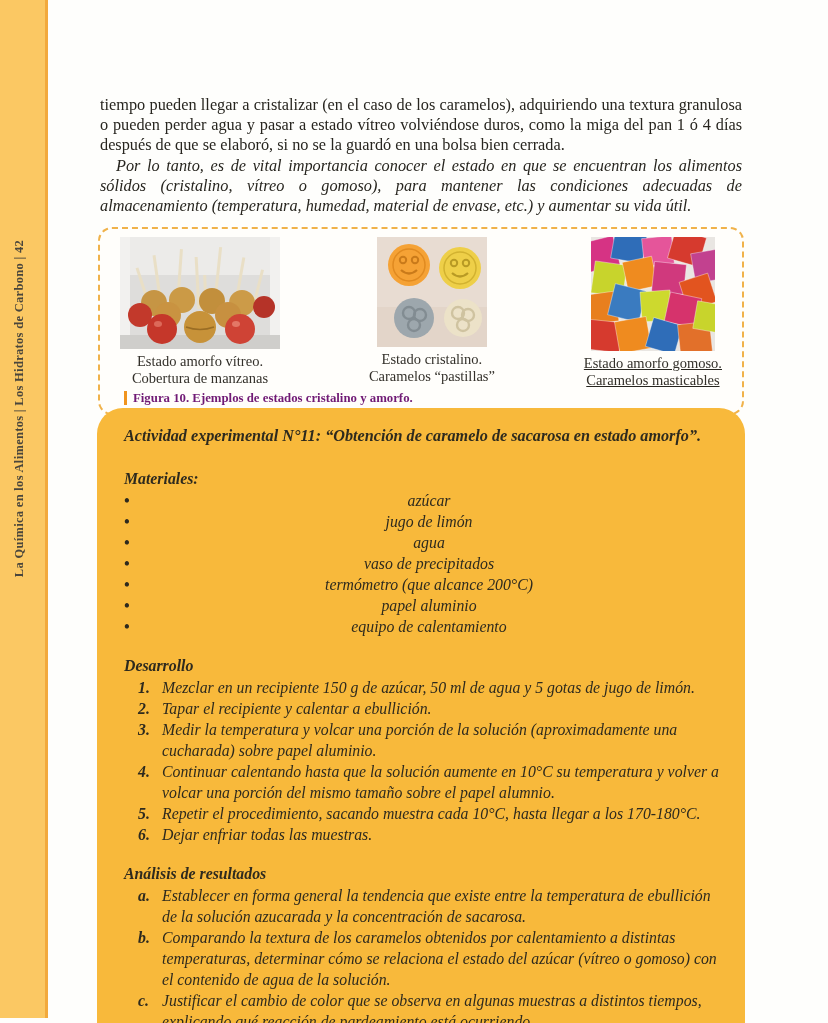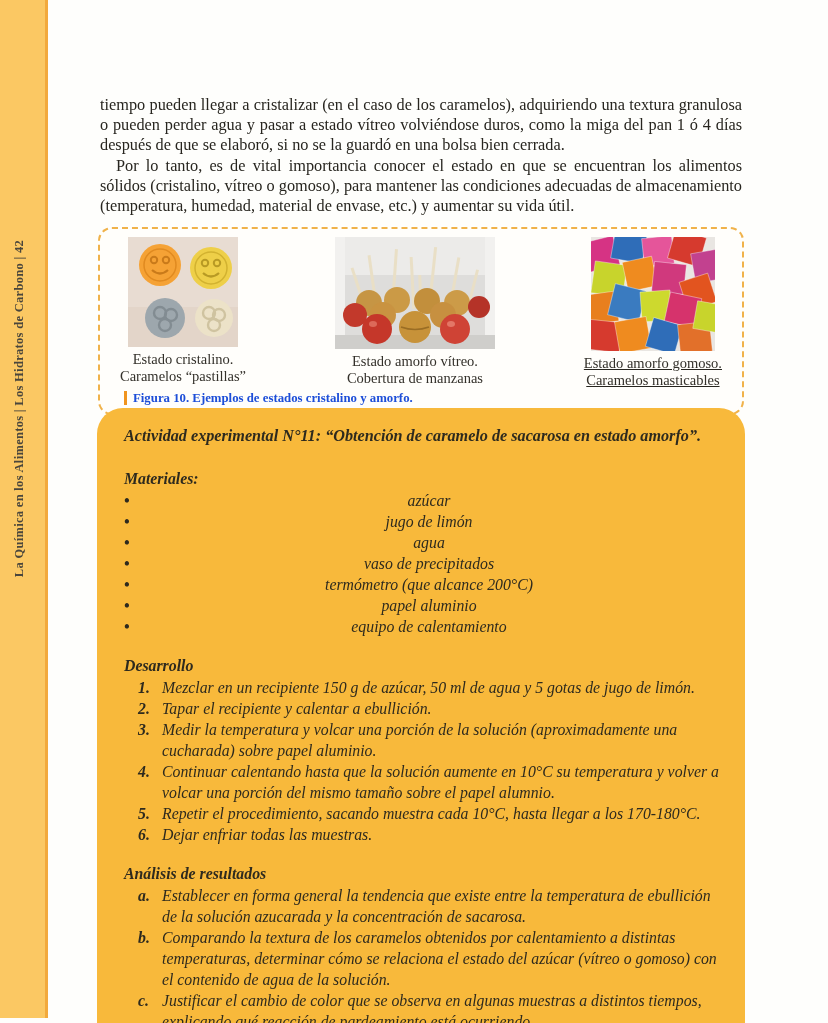--- a/index.html
+++ b/index.html
@@ -17,38 +17,38 @@
     writing-mode:vertical-rl;transform:rotate(180deg);
     white-space:nowrap;font-size:12.5px;font-weight:bold;color:#4a463c;
     letter-spacing:0.3px;
   }
   
   .intro{
     position:absolute;left:100px;top:95px;width:642px;
     font-size:16.3px;line-height:1.24;text-align:justify;
   }
   .intro p{margin:0;}
-  .intro p.indented{text-indent:16px;}
+  .intro p.indented{text-indent:16px;font-style:italic;}
   
   .figure-panel{
     position:absolute;left:98px;top:227px;width:646px;min-height:172px;
     border:2px dashed #f0b24a;border-radius:14px;box-sizing:border-box;
     padding:8px 20px 24px 20px;background:#fffefb;
   }
   .fig-row{display:flex;justify-content:space-between;align-items:flex-start;}
   .fig{display:flex;flex-direction:column;align-items:center;}
   .fig svg{display:block;}
   .fig-caption{
     text-align:center;font-size:14.5px;line-height:1.16;margin-top:4px;color:#33302a;
   }
   .figura-row{
     position:absolute;left:24px;bottom:7px;display:flex;align-items:center;
   }
   .figura-bar{width:3px;height:14px;background:#f0941e;margin-right:6px;}
-  .figura-text{font-size:12.8px;font-weight:bold;color:#1d4ed8;}
+  .figura-text{font-size:12.8px;font-weight:bold;color:#701a75;}
   
   .activity-box{
     position:absolute;left:97px;top:408px;width:648px;min-height:553px;
     background:#f8b93b;border-radius:26px;box-sizing:border-box;
     padding:18px 25px 20px 27px;
     font-style:italic;font-size:15.8px;line-height:1.33;color:#2e2a1e;
   }
   .act-title{font-weight:bold;margin:0 0 20px 0;font-size:16.2px;}
   .act-heading{font-weight:bold;margin:18px 0 1px 0;}
   .bullet-list{margin:0;}
@@ -67,53 +67,20 @@
 
 <section class="intro">
   <p>tiempo pueden llegar a cristalizar (en el caso de los caramelos), adquiriendo una textura granulosa o pueden perder agua y pasar a estado vítreo volviéndose duros, como la miga del pan 1 ó 4 días después de que se elaboró, si no se la guardó en una bolsa bien cerrada.</p>
   <p class="indented">Por lo tanto, es de vital importancia conocer el estado en que se encuentran los alimentos sólidos (cristalino, vítreo o gomoso), para mantener las condiciones adecuadas de almacenamiento (temperatura, humedad, material de envase, etc.) y aumentar su vida útil.</p>
 </section>
 
 <section class="figure-panel">
   <div class="fig-row">
 
     <figure class="fig" style="margin:0;">
-      <svg width="110" height="110" viewBox="0 0 110 110">
-        <rect x="0" y="0" width="110" height="110" fill="#e8dcd2"></rect>
-        <rect x="0" y="70" width="110" height="40" fill="#e3d5c9"></rect>
-
-        <circle cx="32" cy="28" r="21" fill="#f5a235"></circle>
-        <circle cx="32" cy="28" r="16" fill="none" stroke="#e08a20" stroke-width="1.5"></circle>
-        <circle cx="26" cy="23" r="3.2" fill="none" stroke="#c97a1a" stroke-width="2"></circle>
-        <circle cx="38" cy="23" r="3.2" fill="none" stroke="#c97a1a" stroke-width="2"></circle>
-        <path d="M24 33 Q32 40 40 33" fill="none" stroke="#c97a1a" stroke-width="2.2"></path>
-
-        <circle cx="83" cy="31" r="21" fill="#eecf48"></circle>
-        <circle cx="83" cy="31" r="16" fill="none" stroke="#d2b230" stroke-width="1.5"></circle>
-        <circle cx="77" cy="26" r="3.2" fill="none" stroke="#b89a24" stroke-width="2"></circle>
-        <circle cx="89" cy="26" r="3.2" fill="none" stroke="#b89a24" stroke-width="2"></circle>
-        <path d="M75 36 Q83 43 91 36" fill="none" stroke="#b89a24" stroke-width="2.2"></path>
-
-        <circle cx="37" cy="81" r="20" fill="#9da7ad"></circle>
-        <circle cx="32" cy="76" r="6" fill="none" stroke="#828c92" stroke-width="2.4"></circle>
-        <circle cx="43" cy="78" r="6" fill="none" stroke="#828c92" stroke-width="2.4"></circle>
-        <circle cx="37" cy="88" r="6" fill="none" stroke="#828c92" stroke-width="2.4"></circle>
-
-        <circle cx="86" cy="81" r="19" fill="#ece2c8"></circle>
-        <circle cx="81" cy="76" r="6" fill="none" stroke="#cfc3a0" stroke-width="2.4"></circle>
-        <circle cx="91" cy="78" r="6" fill="none" stroke="#cfc3a0" stroke-width="2.4"></circle>
-        <circle cx="86" cy="88" r="6" fill="none" stroke="#cfc3a0" stroke-width="2.4"></circle>
-      </svg>
-      <figcaption class="fig-caption">
-        <div>Estado cristalino.</div>
-        <div>Caramelos “pastillas”</div>
-      </figcaption>
-    </figure>
-
-    <figure class="fig" style="margin:0;">
       <svg width="160" height="112" viewBox="0 0 160 112">
         <rect x="0" y="0" width="160" height="112" fill="#dedddb"></rect>
         <rect x="0" y="0" width="160" height="38" fill="#ecebe9"></rect>
         <rect x="0" y="0" width="10" height="112" fill="#f2f1ef"></rect>
         <rect x="150" y="0" width="10" height="112" fill="#f2f1ef"></rect>
         <rect x="0" y="98" width="160" height="14" fill="#cfcecb"></rect>
 
         <g fill="#e9dfc6">
           <rect x="36" y="18" width="3" height="50" transform="rotate(-8 37 43)"></rect>
           <rect x="58" y="12" width="3" height="56" transform="rotate(4 59 40)"></rect>
@@ -138,20 +105,53 @@
         <circle cx="42" cy="92" r="15" fill="#c5372a"></circle>
         <circle cx="80" cy="90" r="16" fill="#c79239"></circle>
         <path d="M66 90 Q80 95 94 90" fill="none" stroke="#9a6d24" stroke-width="1.6"></path>
         <circle cx="120" cy="92" r="15" fill="#cf4335"></circle>
         <ellipse cx="38" cy="87" rx="4" ry="3" fill="#e57f6e" opacity="0.7"></ellipse>
         <ellipse cx="116" cy="87" rx="4" ry="3" fill="#eb8d7c" opacity="0.7"></ellipse>
       </svg>
       <figcaption class="fig-caption">
         <div>Estado amorfo vítreo.</div>
         <div>Cobertura de manzanas</div>
+      </figcaption>
+    </figure>
+
+    <figure class="fig" style="margin:0;">
+      <svg width="110" height="110" viewBox="0 0 110 110">
+        <rect x="0" y="0" width="110" height="110" fill="#e8dcd2"></rect>
+        <rect x="0" y="70" width="110" height="40" fill="#e3d5c9"></rect>
+
+        <circle cx="32" cy="28" r="21" fill="#f5a235"></circle>
+        <circle cx="32" cy="28" r="16" fill="none" stroke="#e08a20" stroke-width="1.5"></circle>
+        <circle cx="26" cy="23" r="3.2" fill="none" stroke="#c97a1a" stroke-width="2"></circle>
+        <circle cx="38" cy="23" r="3.2" fill="none" stroke="#c97a1a" stroke-width="2"></circle>
+        <path d="M24 33 Q32 40 40 33" fill="none" stroke="#c97a1a" stroke-width="2.2"></path>
+
+        <circle cx="83" cy="31" r="21" fill="#eecf48"></circle>
+        <circle cx="83" cy="31" r="16" fill="none" stroke="#d2b230" stroke-width="1.5"></circle>
+        <circle cx="77" cy="26" r="3.2" fill="none" stroke="#b89a24" stroke-width="2"></circle>
+        <circle cx="89" cy="26" r="3.2" fill="none" stroke="#b89a24" stroke-width="2"></circle>
+        <path d="M75 36 Q83 43 91 36" fill="none" stroke="#b89a24" stroke-width="2.2"></path>
+
+        <circle cx="37" cy="81" r="20" fill="#9da7ad"></circle>
+        <circle cx="32" cy="76" r="6" fill="none" stroke="#828c92" stroke-width="2.4"></circle>
+        <circle cx="43" cy="78" r="6" fill="none" stroke="#828c92" stroke-width="2.4"></circle>
+        <circle cx="37" cy="88" r="6" fill="none" stroke="#828c92" stroke-width="2.4"></circle>
+
+        <circle cx="86" cy="81" r="19" fill="#ece2c8"></circle>
+        <circle cx="81" cy="76" r="6" fill="none" stroke="#cfc3a0" stroke-width="2.4"></circle>
+        <circle cx="91" cy="78" r="6" fill="none" stroke="#cfc3a0" stroke-width="2.4"></circle>
+        <circle cx="86" cy="88" r="6" fill="none" stroke="#cfc3a0" stroke-width="2.4"></circle>
+      </svg>
+      <figcaption class="fig-caption">
+        <div>Estado cristalino.</div>
+        <div>Caramelos “pastillas”</div>
       </figcaption>
     </figure>
 
     <figure class="fig" style="margin:0;text-decoration:underline;">
       <svg width="124" height="114" viewBox="0 0 124 114">
         <rect x="0" y="0" width="124" height="114" fill="#e9e6e2"></rect>
         <g stroke="#ffffff" stroke-width="0.8" stroke-opacity="0.45">
           <rect x="-6" y="2" width="32" height="30" fill="#d63384" transform="rotate(-14 10 17)"></rect>
           <rect x="22" y="-6" width="32" height="30" fill="#2f6db8" transform="rotate(10 38 9)"></rect>
           <rect x="52" y="0" width="30" height="28" fill="#e5559a" transform="rotate(-6 67 14)"></rect>

